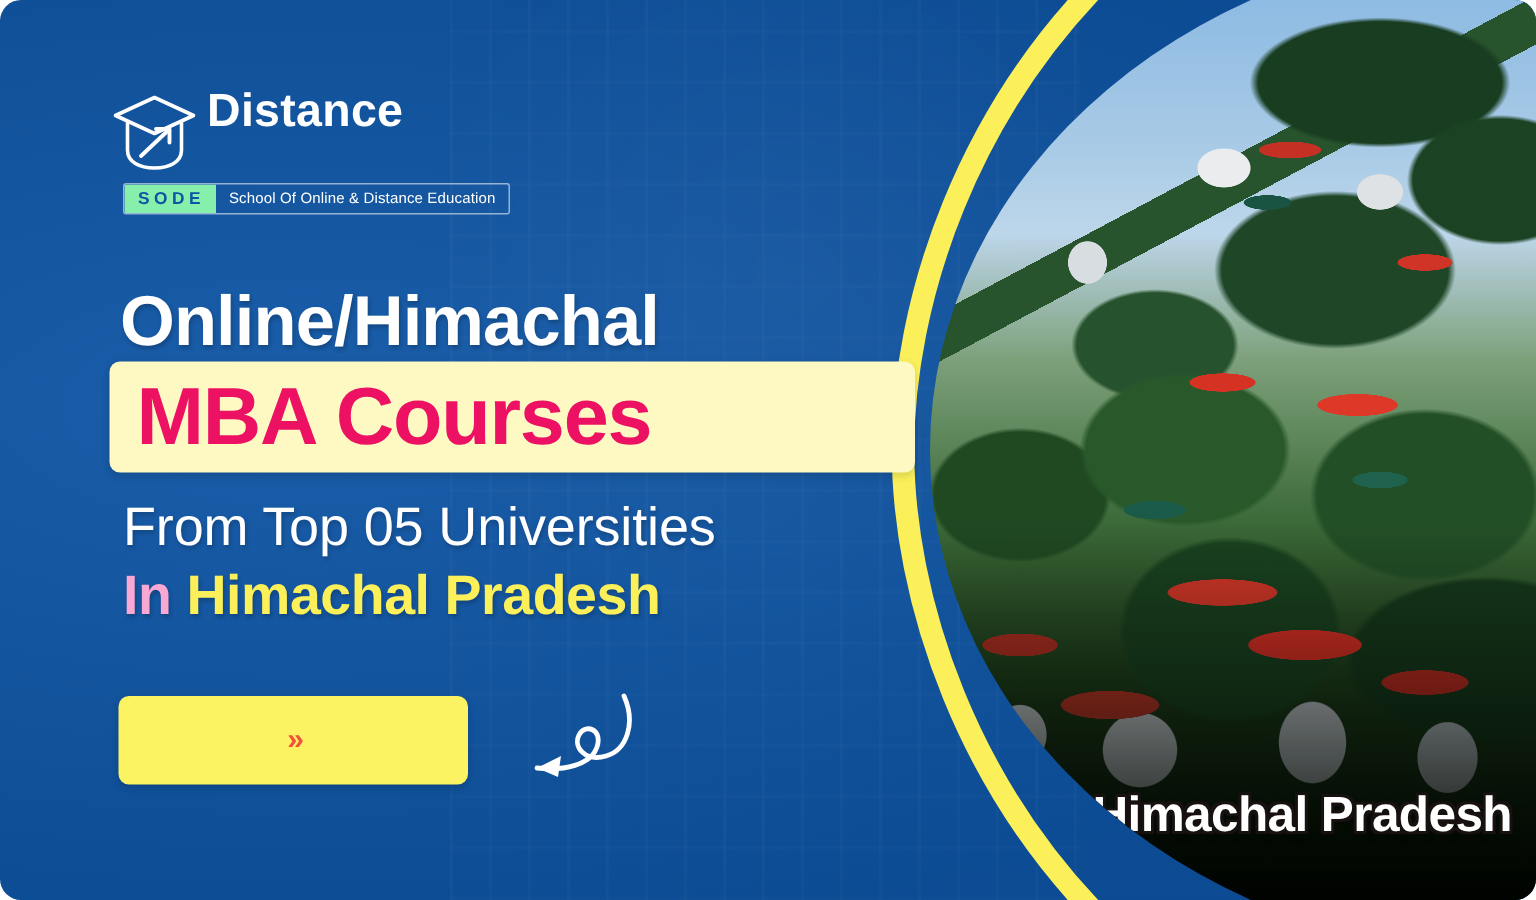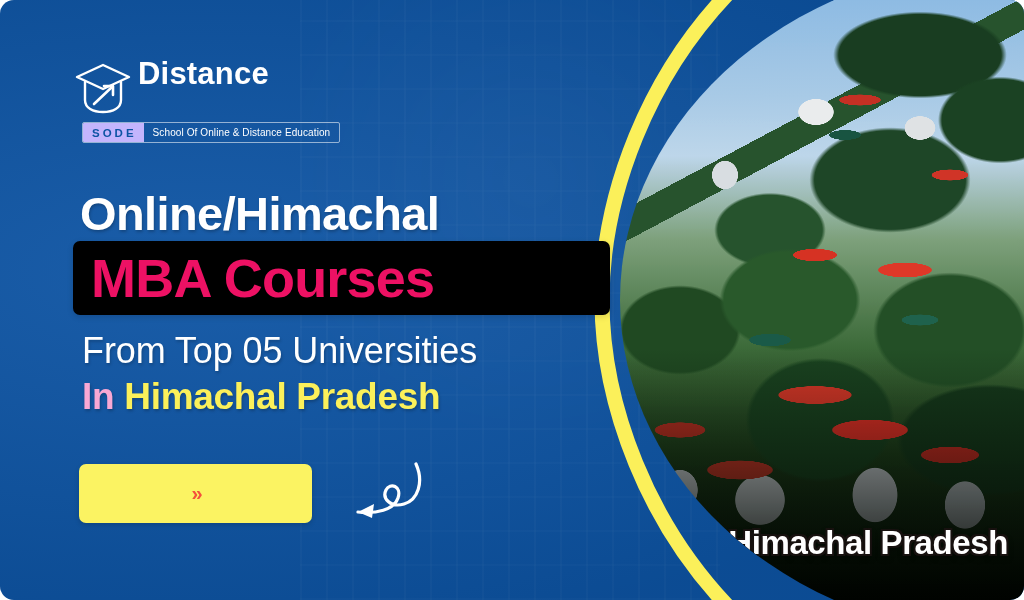--- a/index.html
+++ b/index.html
@@ -142,21 +142,21 @@
     left: 8px;
     top: 62px;
     display: flex;
     align-items: stretch;
     border: 1px solid rgba(255,255,255,.55);
     border-radius: 2px;
     height: 19px;
     overflow: hidden;
   }
   .sode-tag {
-    background: #c4b5fd;
+    background: #86efac;
     color: #0d54a4;
     font-size: 11.5px;
     font-weight: 700;
     letter-spacing: 3px;
     padding: 0 7px 0 9px;
     display: flex;
     align-items: center;
   }
   .sode-sub {
     color: #ffffff;
@@ -178,21 +178,21 @@
     letter-spacing: -.6px;
     text-shadow: 1px 2px 3px rgba(0,0,0,.22);
   }
 
   .headline-box {
     position: absolute;
     left: 73px;
     top: 241px;
     width: 537px;
     height: 74px;
-    background: #000000;
+    background: #fef9c3;
     border-radius: 7px;
     display: flex;
     align-items: center;
     box-shadow: 0 2px 6px rgba(0,0,0,.14);
   }
   .headline-2 {
     color: #ed1164;
     font-size: 54px;
     font-weight: 700;
     letter-spacing: -.8px;

